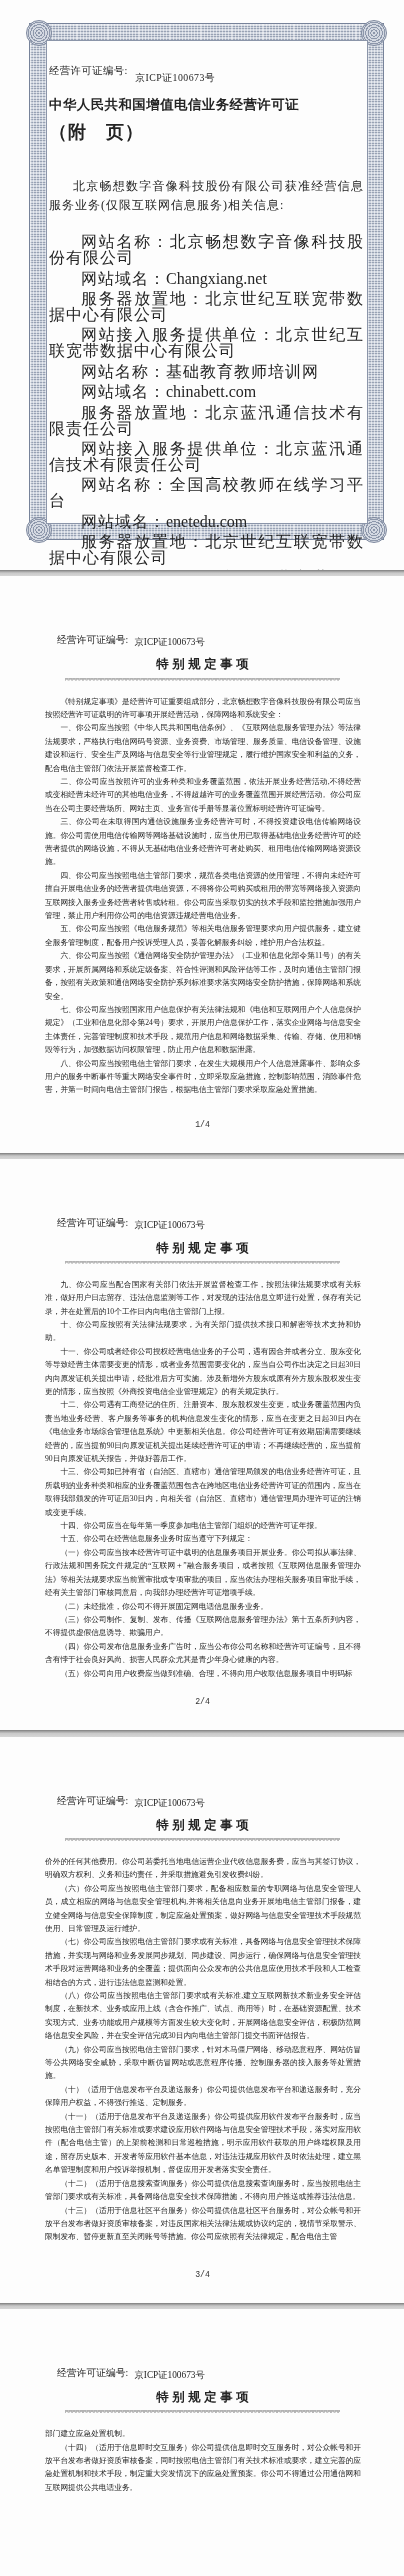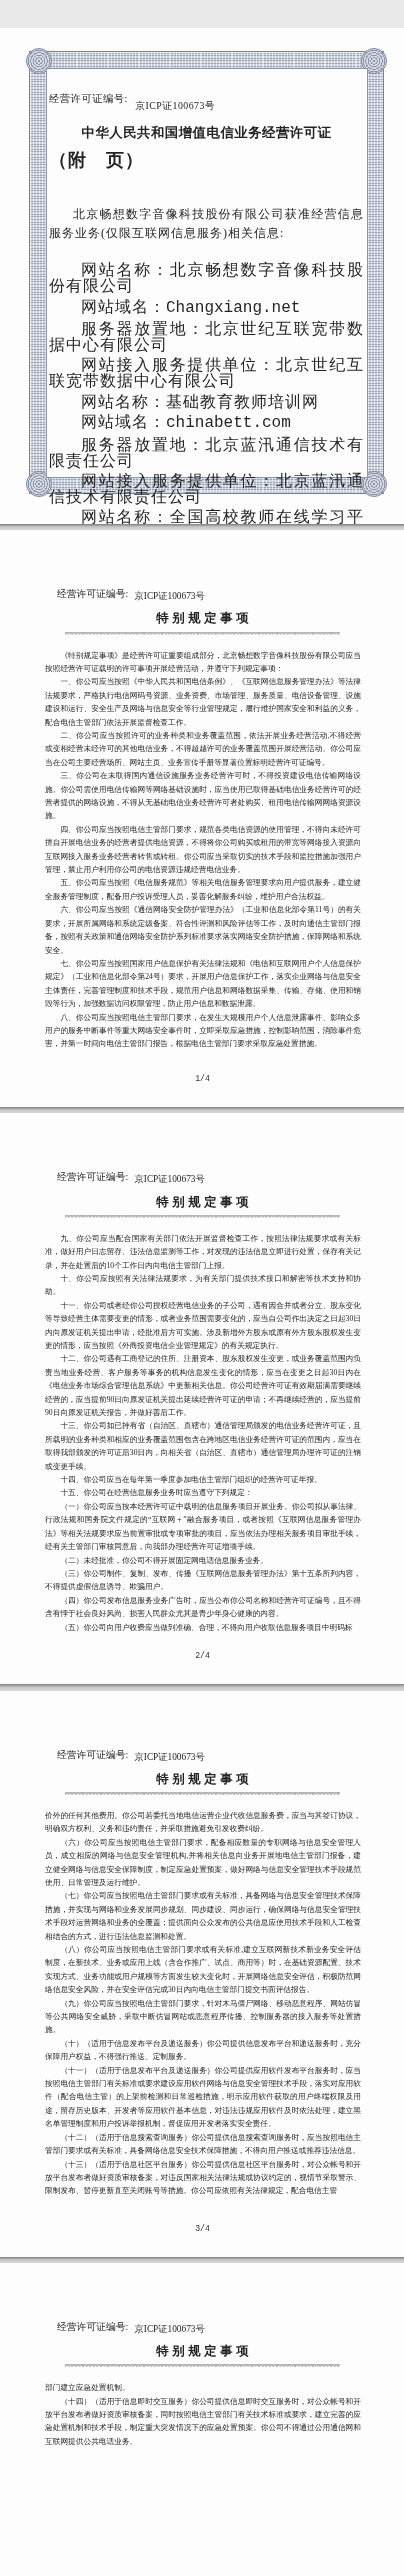--- a/index.html
+++ b/index.html
@@ -16,21 +16,21 @@
     overflow:hidden;
   }
   .divider{
     height:6.2px;
     background:linear-gradient(#989898,#c9c9c9 40%,#d6d6d6);
     border-top:0.5px solid #8a8a8a;
     box-sizing:border-box;
   }
 
   
-  .cert-page{height:496px;margin-top:28px;}
+  .cert-page{height:570px;}
   .cert-band{
     position:absolute; left:29px; right:21px; top:23px; bottom:30px;
     background:
       repeating-linear-gradient(90deg, rgba(255,255,255,.5) 0 1px, rgba(255,255,255,0) 1px 3.1px),
       repeating-linear-gradient(0deg, #98a2b4 0 1px, #cfd5df 1px 2.6px);
     border:0.5px solid #77839a;
     box-shadow: inset 0 0 0 1.5px rgba(255,255,255,.35);
   }
   .cert-inner{
     position:absolute; inset:15.5px;
@@ -45,39 +45,39 @@
   .rosette.tl{top:-3.6px;left:-3.6px}
   .rosette.tr{top:-3.6px;right:-3.6px}
   .rosette.bl{bottom:-3.6px;left:-3.6px}
   .rosette.br{bottom:-3.6px;right:-3.6px}
   .cert-content{
     position:absolute; left:49px; right:41px; top:38px; bottom:47px;
   }
   .lic-row{margin-top:26px; font-size:10.3px; letter-spacing:0.5px;}
   .lic-num{position:relative; top:6.7px; margin-left:7.2px; font-size:9.8px; letter-spacing:0.5px;}
   .cert-title{
-    margin-top:17.5px; text-align:center;
+    margin-top:17.5px; 
     font-size:13.4px; font-weight:bold; letter-spacing:0.5px;
   }
   .cert-subtitle{
     margin-top:6.2px; text-align:left;
     font-size:18px; font-weight:bold; letter-spacing:1px;
   }
   .cert-intro{
     margin-top:33px;
     font-size:12px; letter-spacing:1px; line-height:19.6px;
     text-indent:2em; text-align:justify;
   }
   .cert-fields{margin-top:18.5px;}
   .cert-fields p{
     margin:0 0 5.2px 0;
     font-size:16px; letter-spacing:1px; line-height:15.5px;
     text-indent:2em; text-align:justify;
   }
-  .latin{font-family:Liberation Mono, monospace; letter-spacing:0;}
+  .latin{font-family:Liberation Serif, serif; letter-spacing:0;}
 
   
   .doc-p2{height:577px;}
   .doc-p3{height:571px;}
   .doc-p4{height:566px;}
   .doc-p5{height:565px;}
   .doc-header{padding:58px 8px 0 57px; font-size:9.8px;}
   .doc-header .hdr-num{position:relative; top:2.1px; margin-left:6.2px; font-size:9.3px;}
   .doc-title{
     margin-top:9.3px; text-align:center;
@@ -142,21 +142,21 @@
 
 <div class="divider"></div>
 
 <section class="page doc-p2">
   <div class="doc-header">
     <span>经营许可证编号:</span><span class="hdr-num">京ICP证100673号</span>
   </div>
   <div class="doc-title">特别规定事项</div>
   <div class="zigzag"></div>
   <div class="doc-body">
-    <p>《特别规定事项》是经营许可证重要组成部分，北京畅想数字音像科技股份有限公司应当按照经营许可证载明的许可事项开展经营活动，并遵守下列规定事项：</p>
+    <p>《特别规定事项》是经营许可证重要组成部分，北京畅想数字音像科技股份有限公司应当按照经营许可证载明的许可事项开展经营活动，保障网络和系统安全：</p>
     <p>一、你公司应当按照《中华人民共和国电信条例》、《互联网信息服务管理办法》等法律法规要求，严格执行电信网码号资源、业务资费、市场管理、服务质量、电信设备管理、设施建设和运行、安全生产及网络与信息安全等行业管理规定，履行维护国家安全和利益的义务，配合电信主管部门依法开展监督检查工作。</p>
     <p>二、你公司应当按照许可的业务种类和业务覆盖范围，依法开展业务经营活动,不得经营或变相经营未经许可的其他电信业务，不得超越许可的业务覆盖范围开展经营活动。你公司应当在公司主要经营场所、网站主页、业务宣传手册等显著位置标明经营许可证编号。</p>
     <p>三、你公司在未取得国内通信设施服务业务经营许可时，不得投资建设电信传输网络设施。你公司需使用电信传输网等网络基础设施时，应当使用已取得基础电信业务经营许可的经营者提供的网络设施，不得从无基础电信业务经营许可者处购买、租用电信传输网网络资源设施。</p>
     <p>四、你公司应当按照电信主管部门要求，规范各类电信资源的使用管理，不得向未经许可擅自开展电信业务的经营者提供电信资源，不得将你公司购买或租用的带宽等网络接入资源向互联网接入服务业务经营者转售或转租。你公司应当采取切实的技术手段和监控措施加强用户管理，禁止用户利用你公司的电信资源违规经营电信业务。</p>
     <p>五、你公司应当按照《电信服务规范》等相关电信服务管理要求向用户提供服务，建立健全服务管理制度，配备用户投诉受理人员，妥善化解服务纠纷，维护用户合法权益。</p>
     <p>六、你公司应当按照《通信网络安全防护管理办法》（工业和信息化部令第11号）的有关要求，开展所属网络和系统定级备案、符合性评测和风险评估等工作，及时向通信主管部门报备，按照有关政策和通信网络安全防护系列标准要求落实网络安全防护措施，保障网络和系统安全。</p>
     <p>七、你公司应当按照国家用户信息保护有关法律法规和《电信和互联网用户个人信息保护规定》（工业和信息化部令第24号）要求，开展用户信息保护工作，落实企业网络与信息安全主体责任，完善管理制度和技术手段，规范用户信息和网络数据采集、传输、存储、使用和销毁等行为，加强数据访问权限管理，防止用户信息和数据泄露。</p>
     <p>八、你公司应当按照电信主管部门要求，在发生大规模用户个人信息泄露事件、影响众多用户的服务中断事件等重大网络安全事件时，立即采取应急措施，控制影响范围，消除事件危害，并第一时间向电信主管部门报告，根据电信主管部门要求采取应急处置措施。</p>
   </div>
   <div class="page-footer">1/4</div>

